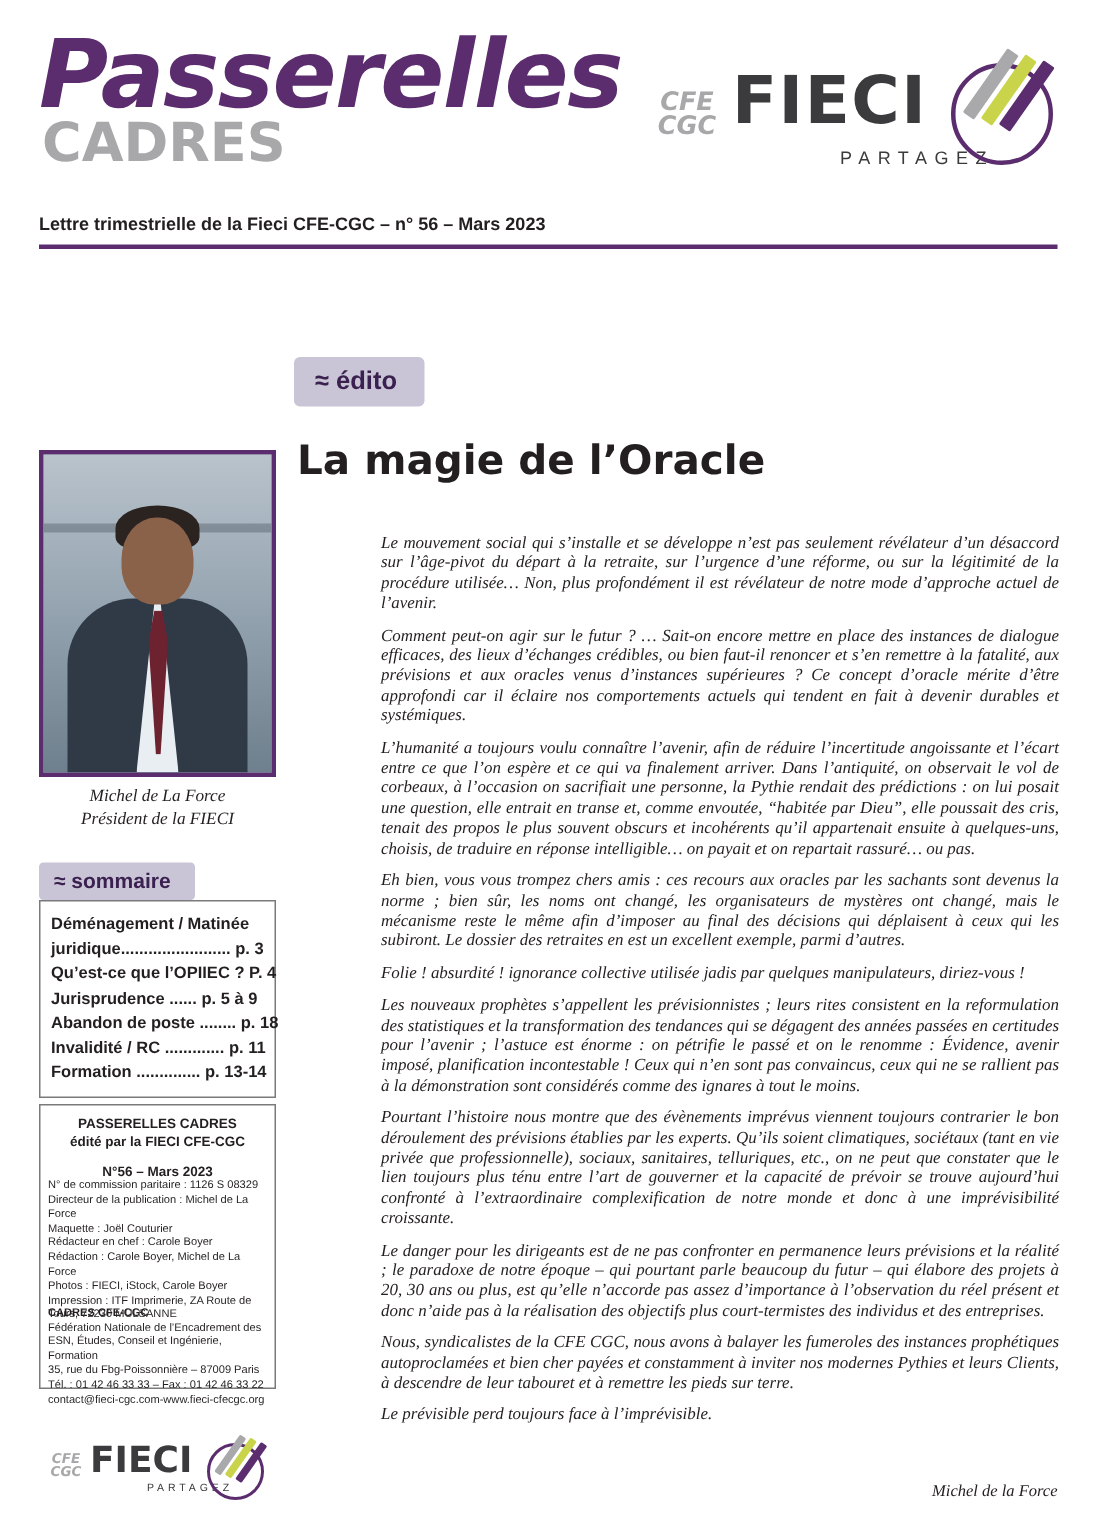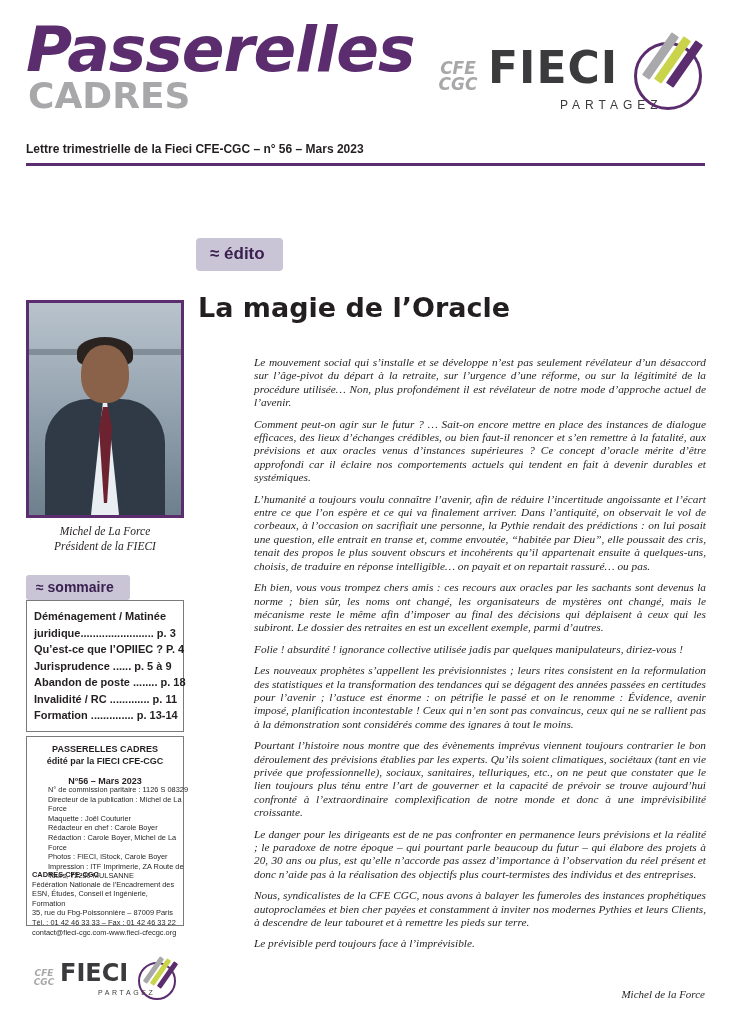--- a/index.html
+++ b/index.html
@@ -274,21 +274,20 @@
     color: #231f20;
   }
   .info-body {
     position: absolute;
     left: 32px; top: 785px;
     width: 148px;
     font-family: "Liberation Sans", sans-serif;
     font-size: 7.4px;
     line-height: 9.6px;
     color: #231f20;
-    margin-left: 16px;
   }
   .info-contact {
     position: absolute;
     left: 32px; top: 870px;
     width: 148px;
     font-family: "Liberation Sans", sans-serif;
     font-size: 7.4px;
     line-height: 9.6px;
     color: #231f20;
   }

